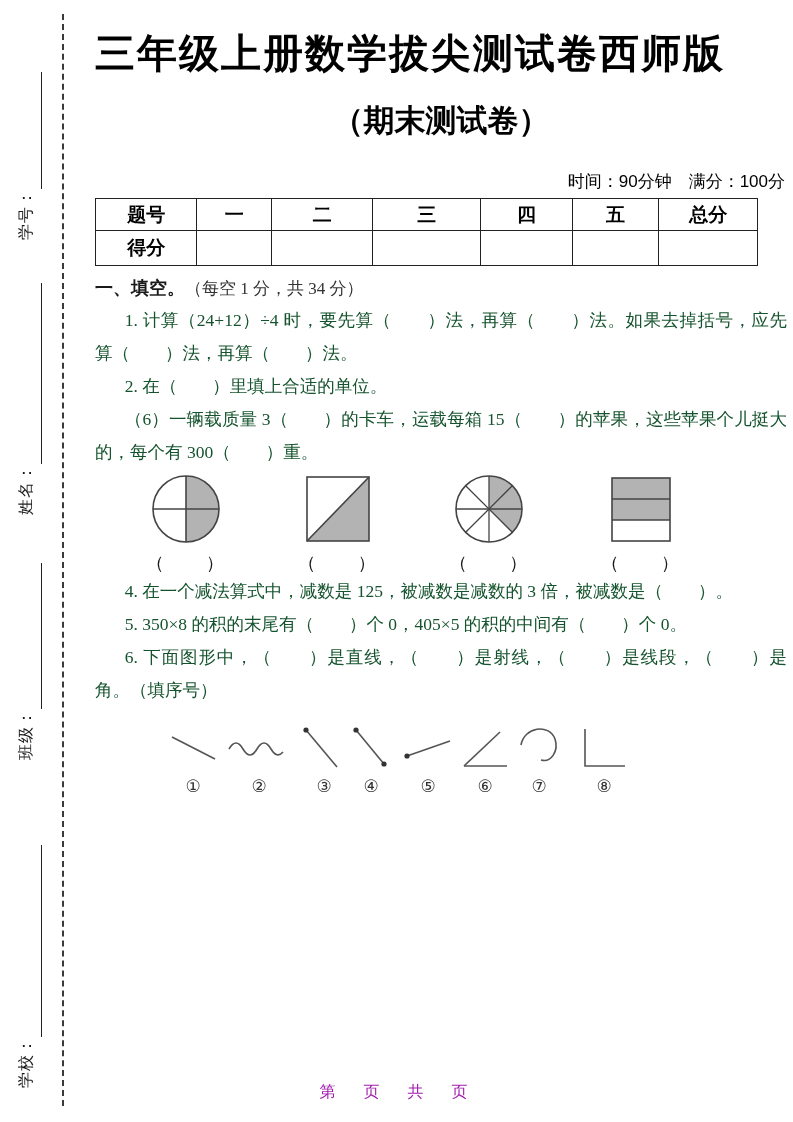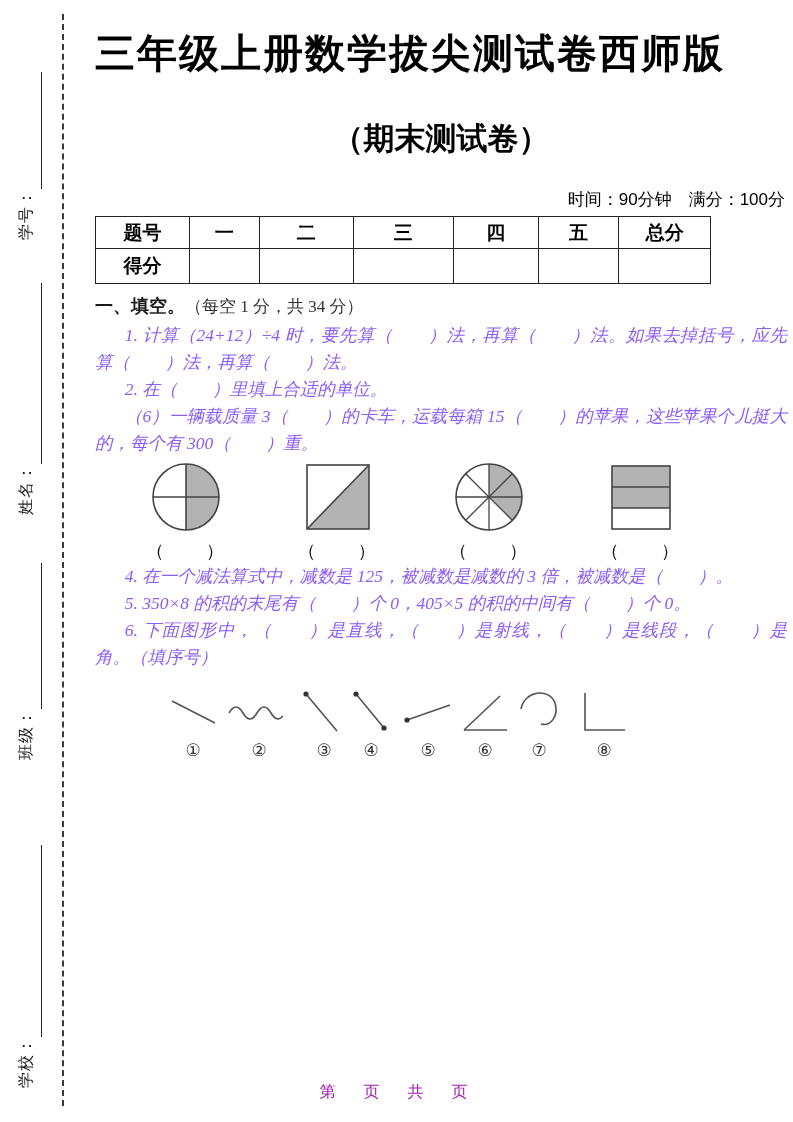--- a/index.html
+++ b/index.html
@@ -25,42 +25,42 @@
   .seal-u3{top:760px;width:197px;}
   .seal-u4{top:1088px;width:243px;}
   
   .main{position:absolute;left:95px;top:0;width:692px;}
   .title{
     margin:24px 0 0 0;text-align:left;font-size:40px;line-height:58px;
     font-family:"Liberation Sans","DejaVu Sans",sans-serif;font-weight:900;
     letter-spacing:2px;color:#000;
   }
   .subtitle{
-    margin:34px 0 0 0;text-align:center;font-size:31px;line-height:46px;
+    margin:16px 0 0 0;text-align:center;font-size:31px;line-height:46px;
     font-family:"Liberation Sans","DejaVu Sans",sans-serif;font-weight:900;color:#000;
   }
   .info{
     margin:26px 2px 0 0;text-align:right;font-size:17px;line-height:24px;
     font-family:"Liberation Sans","DejaVu Sans",sans-serif;color:#000;
   }
   table.score{
-    border-collapse:collapse;width:616px;margin-top:4px;table-layout:fixed;
+    border-collapse:collapse;width:663px;margin-top:4px;table-layout:fixed;
   }
   table.score,table.score th,table.score td{border:1.6px solid #222;}
   table.score th,table.score td{
     text-align:center;font-size:19px;padding:0;height:31px;color:#000;
   }
   table.score th{font-weight:bold;}
   tr.score-row th,tr.score-row td{height:34px;}
   .sec-heading{margin:7px 0 0 0;font-size:18px;line-height:30px;}
   .sec-bold{font-weight:bold;font-family:Liberation Sans, sans-serif;margin-top:44px;}
   .sec-note{color:#333;font-size:17px;}
   p.q{
-    margin:0;font-size:17.5px;line-height:27px;text-align:justify;
-    text-indent:1.7em;color:#8b5cf6;font-style:italic;
+    margin:0;font-size:17.5px;line-height:33px;text-align:justify;
+    text-indent:1.7em;color:#14532d;
   }
   
   .shapes-row{
     display:flex;justify-content:space-between;
     margin:4px 100px 0 45px;
   }
   .shape-col{width:92px;display:flex;flex-direction:column;align-items:center;}
   .shape-col svg{display:block;}
   .paren{font-size:18px;margin-top:6px;letter-spacing:2px;}
   

